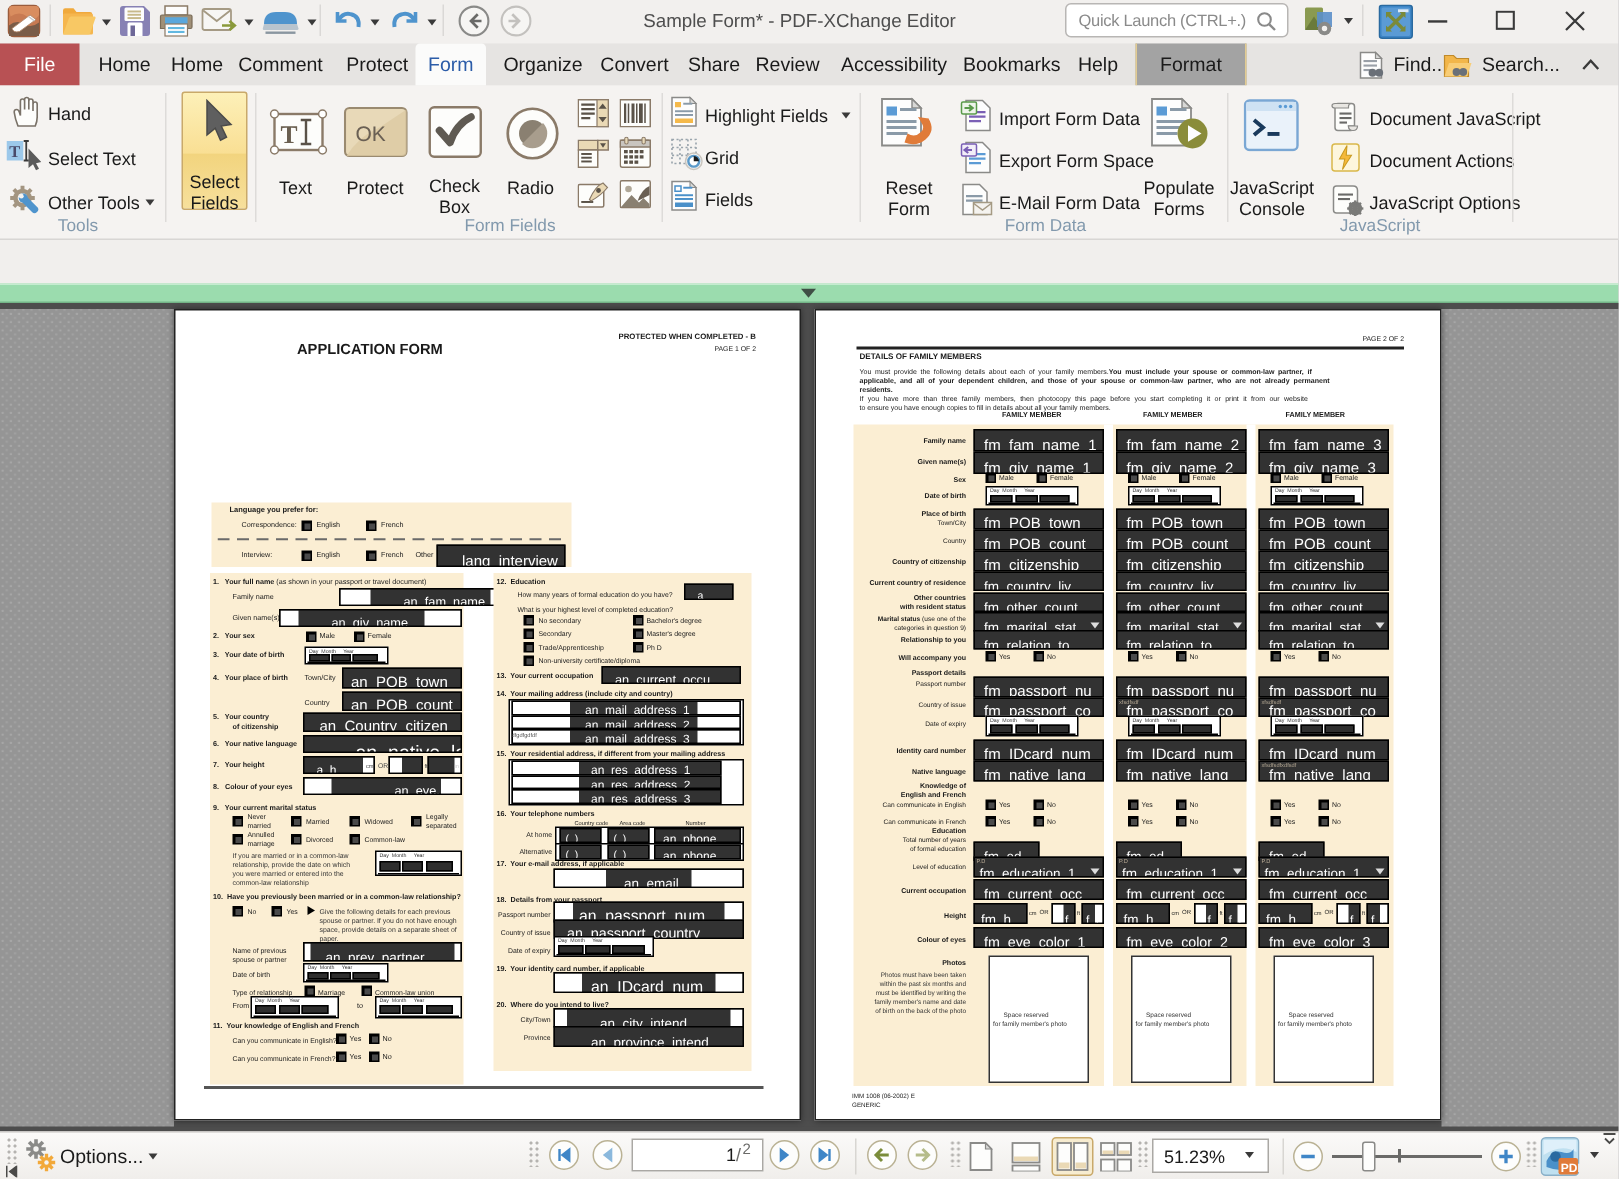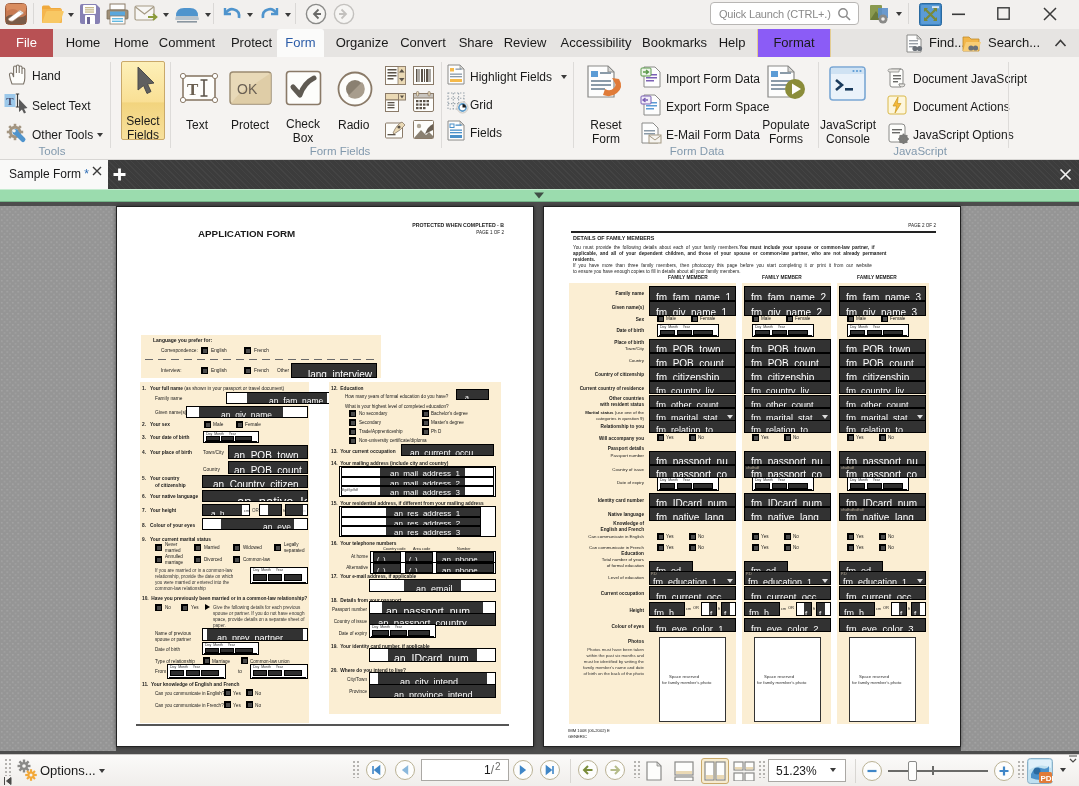--- a/index.html
+++ b/index.html
@@ -124,20 +124,21 @@
 
     <svg class="abs" style="left:305px;top:3px" width="22" height="22" viewBox="0 0 22 22">
       <circle cx="11" cy="11" r="9.6" fill="#f6f5f3" stroke="#8a8a88" stroke-width="1.4"></circle>
       <path d="M13.5 6.5 L9 11 L13.5 15.5 M9.5 11 L16 11" fill="none" stroke="#6a6a68" stroke-width="1.8"></path>
     </svg>
 
     <svg class="abs" style="left:333px;top:3px" width="22" height="22" viewBox="0 0 22 22">
       <circle cx="11" cy="11" r="9.6" fill="#f6f5f3" stroke="#c3c1be" stroke-width="1.4"></circle>
       <path d="M8.5 6.5 L13 11 L8.5 15.5 M6 11 L12.5 11" fill="none" stroke="#c3c1be" stroke-width="1.8"></path>
     </svg>
+    <div class="abs" style="left:373px;top:7px;width:320px;text-align:center;font-size:12.5px;color:#4e4e4e;white-space:nowrap;">Sample Form* - PDF-XChange Editor</div>
 
     <div class="abs" style="left:710px;top:2px;width:149px;height:23px;background:#fff;border:1px solid #b8b6b4;border-radius:4px;font-size:11px;color:#8a8a8a;padding:5px 0 0 8px;letter-spacing:-0.2px;">Quick Launch (CTRL+.)
       <svg class="abs" style="right:7px;top:4px" width="14" height="14" viewBox="0 0 14 14">
           <circle cx="6" cy="6" r="4.2" fill="none" stroke="#8a8a8a" stroke-width="1.4"></circle>
           <line x1="9.2" y1="9.2" x2="13" y2="13" stroke="#8a8a8a" stroke-width="1.6"></line>
         </svg>
     </div>
 
     <svg class="abs" style="left:869px;top:4px" width="22" height="21" viewBox="0 0 22 21">
       <rect x="1" y="1" width="12" height="15" rx="1" fill="#8a9a50"></rect>
@@ -175,21 +176,21 @@
     <div class="rtab" style="left:156px;width:62px;">Comment</div>
     <div class="rtab" style="left:228px;width:47px;">Protect</div>
     <div class="rtab" style="left:277px;width:47px;background:#fbfbfa;color:#2b5ca8;border-radius:3px 3px 0 0;">Form</div>
     <div class="rtab" style="left:334px;width:56px;">Organize</div>
     <div class="rtab" style="left:398px;width:50px;">Convert</div>
     <div class="rtab" style="left:456px;width:40px;">Share</div>
     <div class="rtab" style="left:502px;width:46px;">Review</div>
     <div class="rtab" style="left:558px;width:76px;">Accessibility</div>
     <div class="rtab" style="left:642px;width:64px;">Bookmarks</div>
     <div class="rtab" style="left:716px;width:32px;">Help</div>
-    <div class="rtab" style="left:757px;width:74px;background:#8b5cf6;border-left:1px solid #e3cc92;border-right:1px solid #e3cc92;">Format</div>
+    <div class="rtab" style="left:757px;width:74px;background:#a3a3a3;border-left:1px solid #e3cc92;border-right:1px solid #e3cc92;">Format</div>
 
     <svg class="abs" style="left:906px;top:5px" width="17" height="19" viewBox="0 0 17 19">
       <path d="M1 1 L11 1 L15 5 L15 18 L1 18 Z" fill="#fdfdfd" stroke="#8a8a88"></path>
       <path d="M11 1 L11 5 L15 5 Z" fill="#d8d8d6" stroke="#8a8a88" stroke-width="0.8"></path>
       <rect x="3" y="6" width="9" height="1.4" fill="#9aa0a8"></rect>
         <rect x="3" y="9" width="9" height="1.4" fill="#9aa0a8"></rect>
         <rect x="3" y="12" width="6" height="1.4" fill="#9aa0a8"></rect>
       <circle cx="9" cy="14.5" r="2.6" fill="#6a7078"></circle>
         <circle cx="13.5" cy="14.5" r="2.6" fill="#6a7078"></circle>
     </svg>
@@ -469,34 +470,20 @@
           <line x1="12.1" y1="17" x2="22.9" y2="17"></line>
           <line x1="13.7" y1="13.2" x2="21.3" y2="20.8"></line>
           <line x1="13.7" y1="20.8" x2="21.3" y2="13.2"></line>
         </g>
     </svg>
     <div class="rlabel" style="left:913px;top:71px;">JavaScript Options</div>
     <div class="glabel" style="left:830px;width:180px;">JavaScript</div>
     <div class="rsep" style="left:1008px"></div>
   </div>
 
-  <div id="doctabs">
-    <div class="abs" style="left:0;top:0;width:108px;height:29px;background:#f9f9f8;">
-      <span style="position:absolute;left:9px;top:7px;font-size:12px;color:#1a1a1a;">Sample Form <span style="color:#2e6db5">*</span></span>
-      <svg class="abs" style="left:92px;top:6px" width="10" height="10" viewBox="0 0 10 10">
-          <path d="M1 1 L9 9 M9 1 L1 9" stroke="#3a3a3a" stroke-width="1.4"></path>
-        </svg>
-    </div>
-    <svg class="abs" style="left:112px;top:7px" width="15" height="15" viewBox="0 0 15 15">
-        <path d="M7.5 1.5 V13.5 M1.5 7.5 H13.5" stroke="#fff" stroke-width="2.8"></path>
-      </svg>
-    <svg class="abs" style="left:1059px;top:8px" width="13" height="13" viewBox="0 0 13 13">
-        <path d="M1.5 1.5 L11.5 11.5 M11.5 1.5 L1.5 11.5" stroke="#f2f2f2" stroke-width="1.7"></path>
-      </svg>
-  </div>
   <div id="greenbar"></div>
   <svg class="abs" style="left:533px;top:192px" width="12" height="7" viewBox="0 0 12 7">
       <path d="M1 0.5 H11 L6 6.5 Z" fill="#3f4f45"></path>
     </svg>
 
   <div id="docarea">
     <div id="texture">
         <svg width="1079" height="552">
       <defs>
             <pattern id="tx" width="5.5" height="5.5" patternUnits="userSpaceOnUse">

